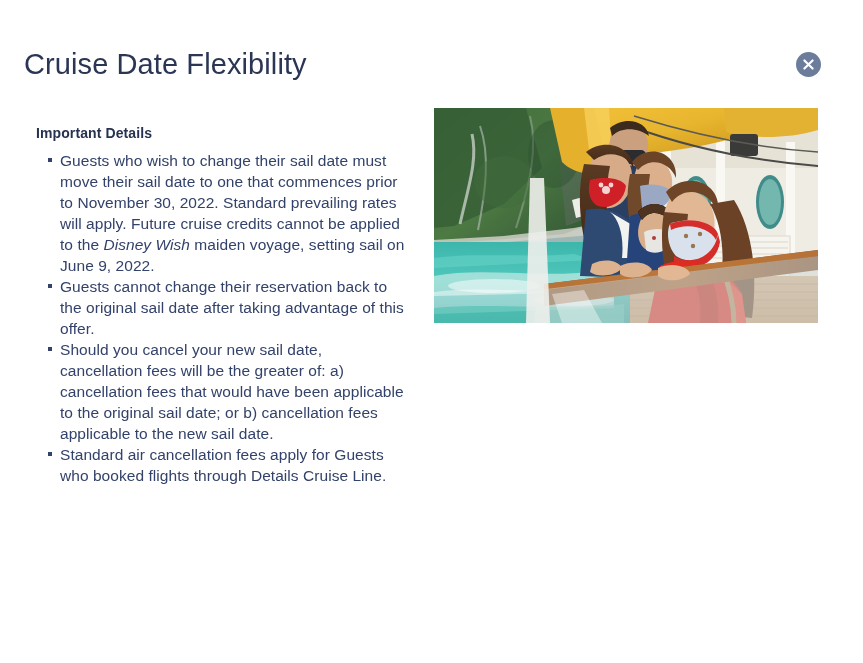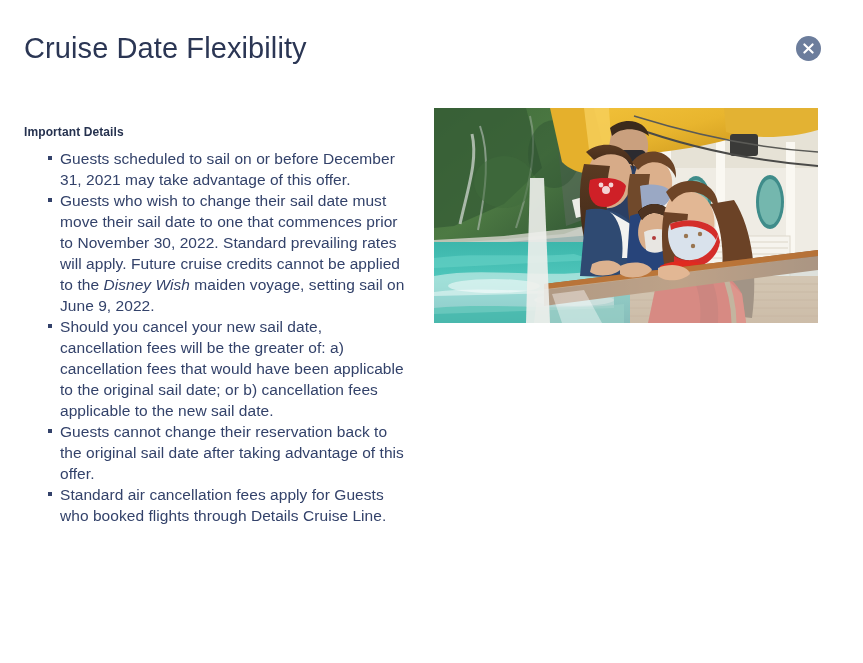--- a/index.html
+++ b/index.html
@@ -18,21 +18,21 @@
 
   .modal {
     position: absolute;
     inset: 0;
     background: #ffffff;
   }
 
   
   .modal-header {
     position: absolute;
-    top: 0; left: 0; right: 0;
+    top: 16px; left: 0; right: 0;
     height: 88px;
   }
   .modal-title {
     position: absolute;
     left: 24px;
     top: 28px;
     font-size: 29px;
     line-height: 40px;
     font-weight: 400;
     color: #2b3654;
@@ -75,24 +75,24 @@
 
   .intro {
     font-size: 15.5px;
     line-height: 25px;
     color: #33426a;
     margin: 0 0 0 0;
     letter-spacing: 0.05px;
   }
 
   .section-heading {
-    font-size: 12px;
+    font-size: 14px;
     font-weight: bold;
     color: #26324f;
-    margin: 23px 0 9px 0;
+    margin: 23px 0 9px 12px;
     letter-spacing: 0.1px;
   }
 
   ul.details-list {
     list-style: none;
     margin: 0;
     padding: 0;
   }
   ul.details-list li {
     position: relative;
@@ -146,24 +146,23 @@
     </button>
   </div>
 
   <div class="modal-body">
 
     <div class="text-column">
 
       <div class="section-heading">Important Details</div>
 
       <ul class="details-list">
-          <li><span>Guests scheduled to sail on or before December 31, 2021 may take advantage of this offer.</span></li>
           <li><span>Guests who wish to change their sail date must move their sail date to one that commences prior to November 30, 2022. Standard prevailing rates will apply. Future cruise credits cannot be applied to the </span><em>Disney Wish</em><span> maiden voyage, setting sail on June 9, 2022.</span></li>
+          <li><span>Guests cannot change their reservation back to the original sail date after taking advantage of this offer.</span></li>
           <li><span>Should you cancel your new sail date, cancellation fees will be the greater of: a) cancellation fees that would have been applicable to the original sail date; or b) cancellation fees applicable to the new sail date.</span></li>
-          <li><span>Guests cannot change their reservation back to the original sail date after taking advantage of this offer.</span></li>
           <li><span>Standard air cancellation fees apply for Guests who booked flights through Details Cruise Line.</span></li>
         </ul>
     </div>
 
     <div class="photo-frame" title="Family wearing face masks looking out over a ship railing at a green mountain fjord with turquoise water">
       <svg width="384" height="215" viewBox="0 0 384 215" aria-hidden="true">
         <defs>
           <linearGradient id="waterG" x1="0" y1="0" x2="0" y2="1">
             <stop offset="0%" stop-color="#3cb6ab"></stop>
             <stop offset="45%" stop-color="#4fc6bb"></stop>

